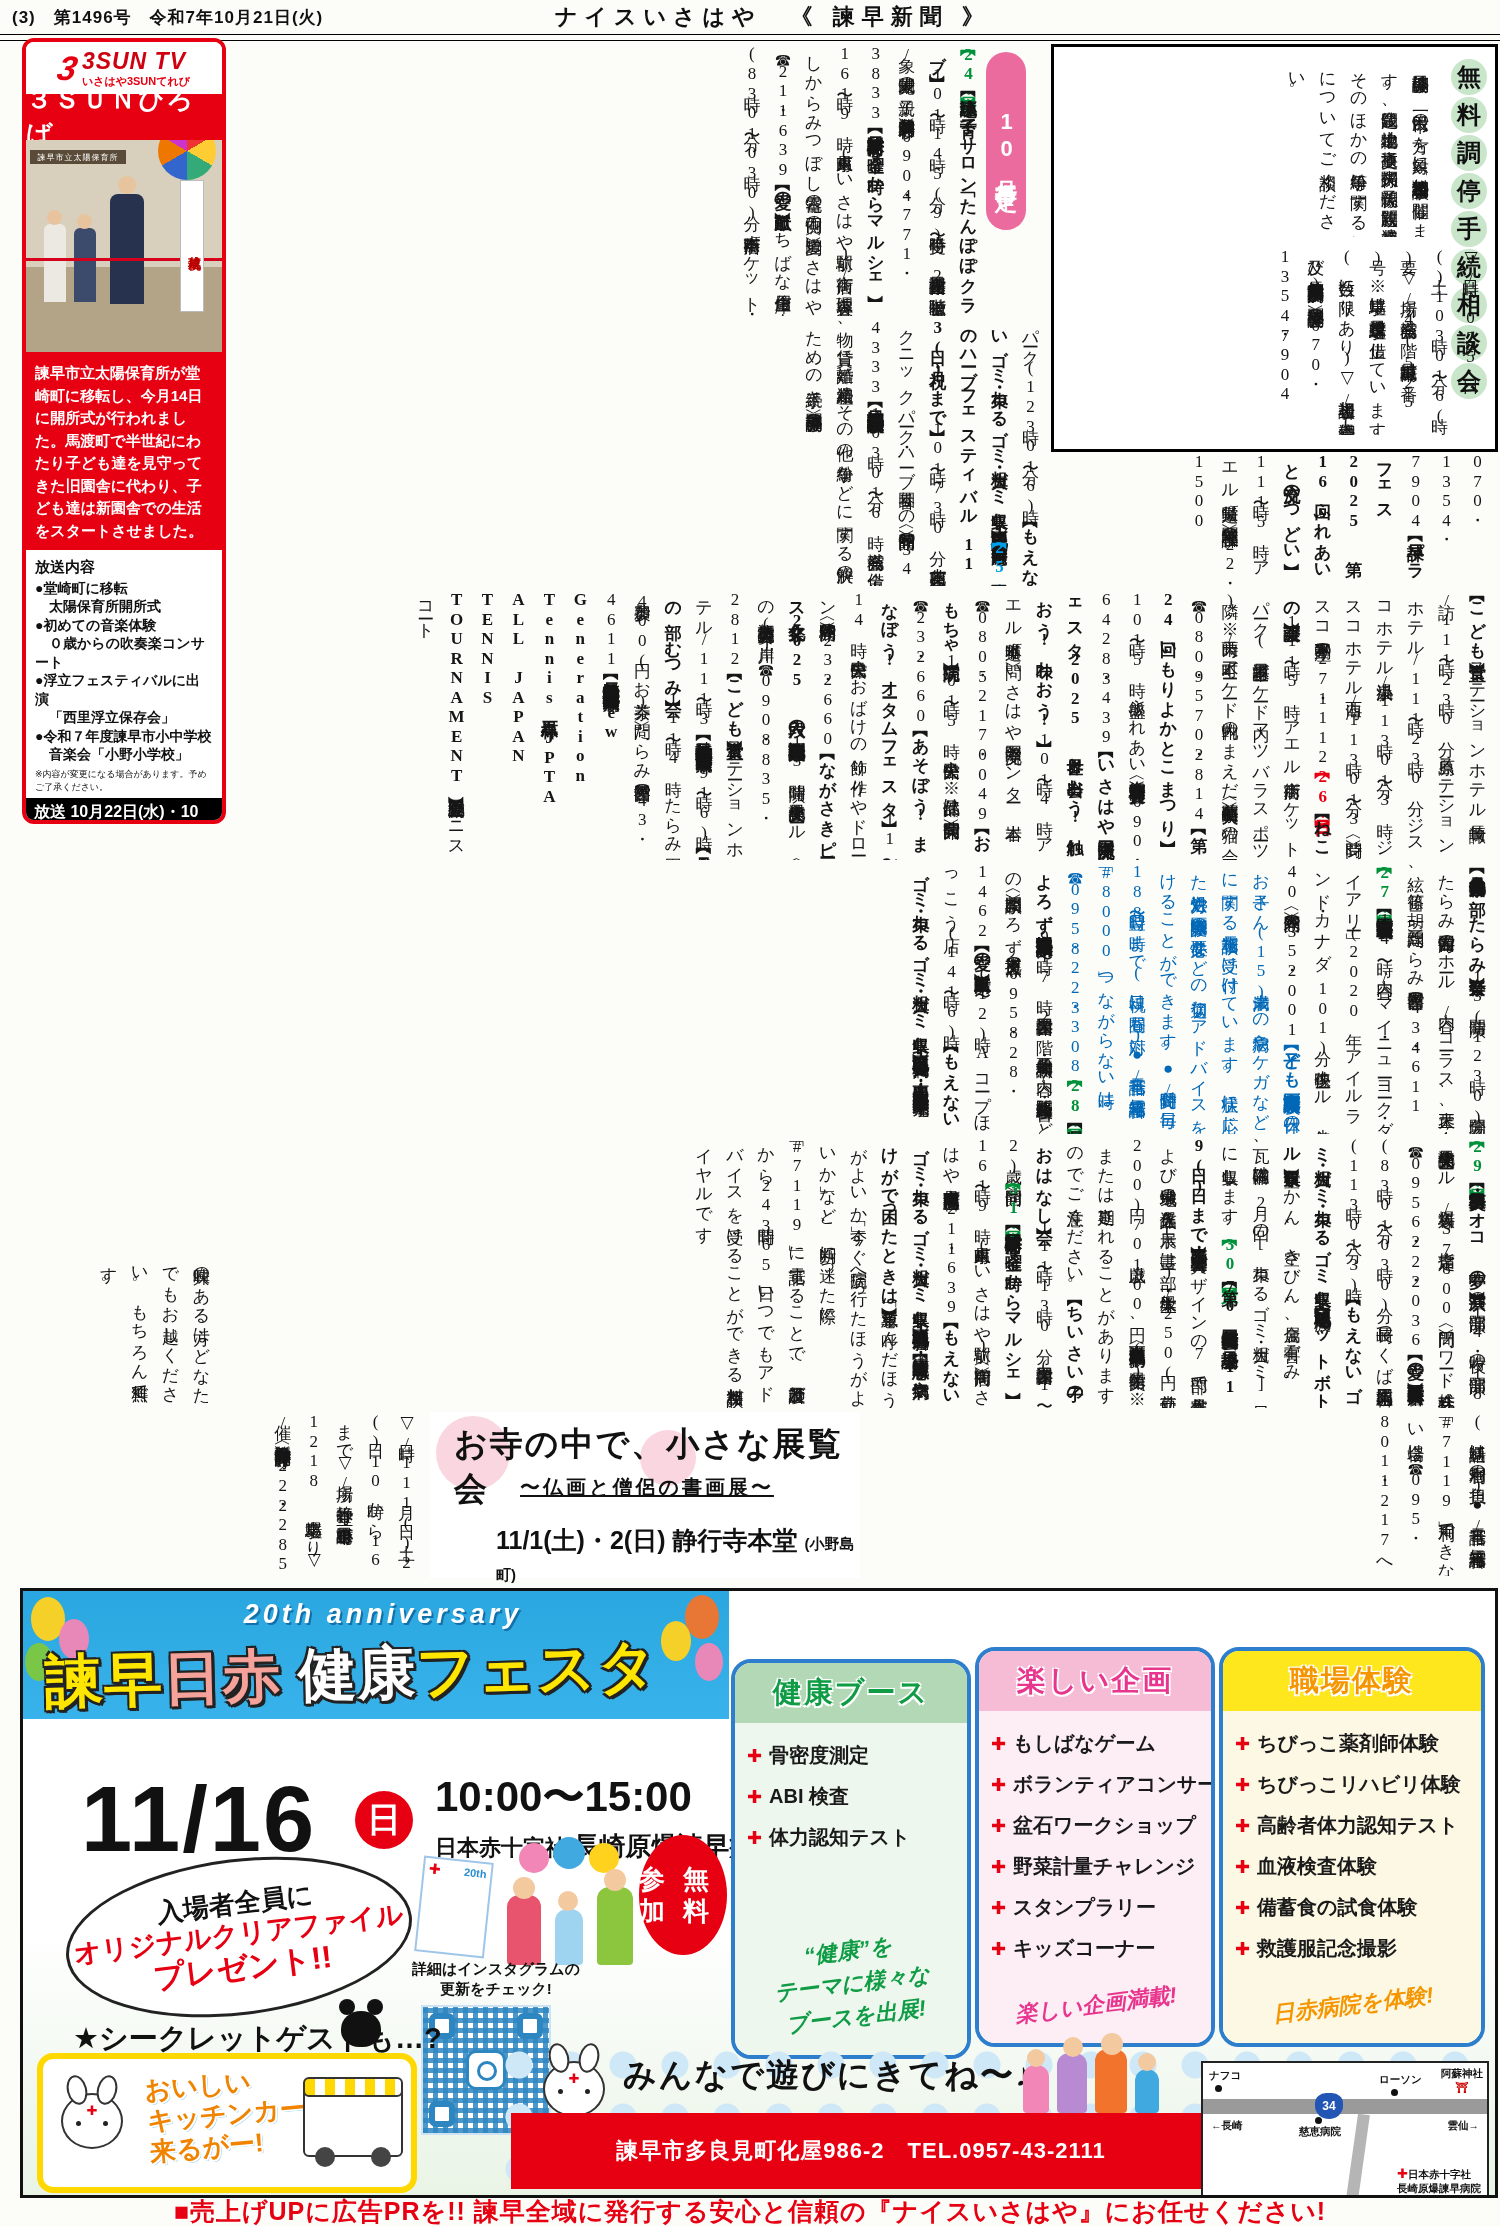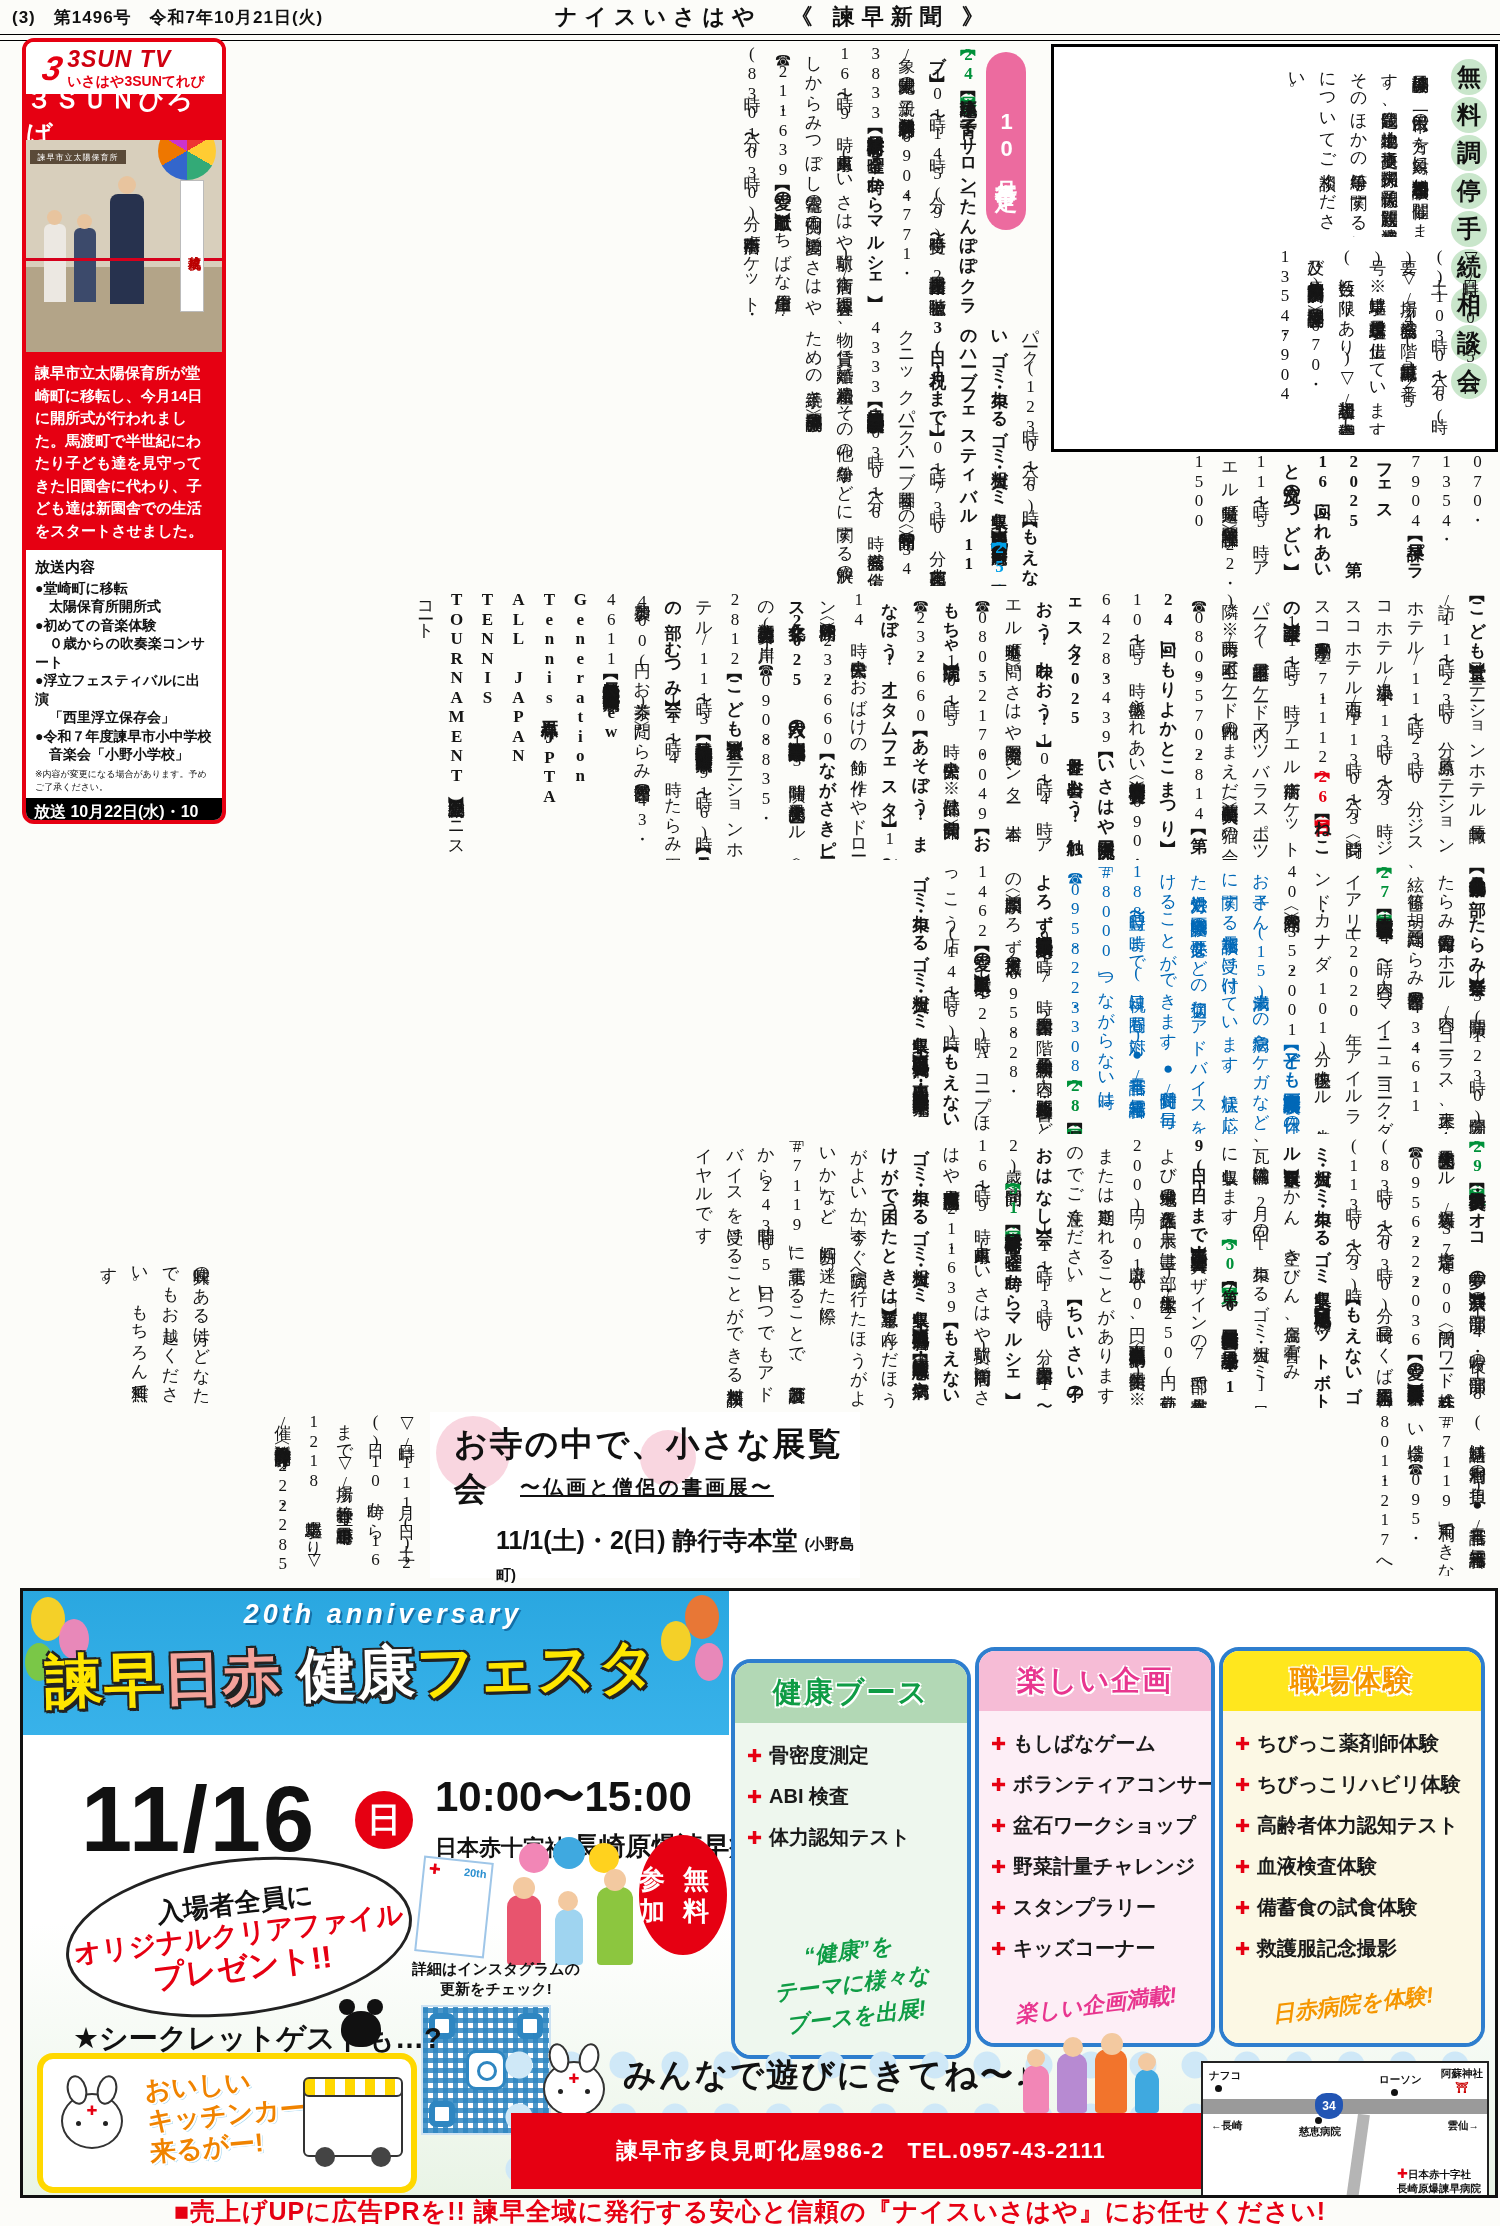--- a/index.html
+++ b/index.html
@@ -20,21 +20,21 @@
   .seg.b{color:#00a0e9;font-weight:700;}
   .seg.r{color:#e60012;font-weight:700;}
   .seg.bl{color:#0068b7;}
   .seg.blh{color:#0068b7;font-weight:700;}
   
   #sun{left:22px;top:38px;width:196px;height:778px;border:4px solid #e60012;border-radius:12px;background:#fff;overflow:hidden;}
   .sun-logo{height:52px;display:flex;align-items:center;justify-content:center;gap:5px;background:#fff;}
   .sun-mark{color:#e60012;font-size:34px;font-weight:900;font-style:italic;transform:skewX(-12deg);line-height:1;}
   .sun-lt{display:flex;flex-direction:column;line-height:1;}
   .sun-lt .t1{color:#cf0010;font-weight:900;font-style:italic;font-size:23px;letter-spacing:1px;}
-  .sun-lt .t2{color:#e60012;font-size:14px;font-weight:700;margin-top:3px;}
+  .sun-lt .t2{color:#e60012;font-size:11px;font-weight:700;margin-top:3px;}
   .sun-title{background:#e60012;color:#fff;height:46px;display:flex;align-items:center;justify-content:center;
              font-size:26px;font-weight:900;letter-spacing:2px;}
   .sun-photo{position:relative;height:212px;background:linear-gradient(#d8cfbc 0 60%,#b3a488 60% 100%);overflow:hidden;}
   .ph-sign{position:absolute;left:4px;top:10px;width:96px;height:14px;background:#5a4a38;color:#fff;font-size:8px;
            display:flex;align-items:center;justify-content:center;letter-spacing:1px;}
   .ph-man{position:absolute;left:84px;top:54px;width:34px;height:110px;background:#27324e;border-radius:8px 8px 0 0;}
   .ph-man:before{content:"";position:absolute;left:8px;top:-18px;width:18px;height:18px;border-radius:50%;background:#e8c49e;}
   .ph-kid1{position:absolute;left:18px;top:84px;width:22px;height:78px;background:#ece8e2;border-radius:6px 6px 0 0;}
   .ph-kid1:before{content:"";position:absolute;left:3px;top:-14px;width:15px;height:15px;border-radius:50%;background:#e8c49e;}
   .ph-kid2{position:absolute;left:48px;top:88px;width:22px;height:74px;background:#3c4a6b;border-radius:6px 6px 0 0;}
@@ -67,21 +67,21 @@
   .tp-blob{position:absolute;width:74px;height:74px;border-radius:50%;background:#f7ccd8;opacity:.8;}
   #temple .t1{position:absolute;left:24px;top:10px;font-family:"Liberation Serif","DejaVu Serif",serif;
               font-weight:800;font-size:33px;letter-spacing:2px;}
   #temple .t2{position:absolute;left:90px;top:62px;font-family:"Liberation Serif","DejaVu Serif",serif;
               font-weight:700;font-size:20px;letter-spacing:3px;text-decoration:underline;}
   #temple .t3{position:absolute;left:66px;top:112px;font-weight:800;font-size:25px;}
   #temple .t3 small{font-size:15px;font-weight:700;}
   
   #festa{left:20px;top:1588px;width:1472px;height:604px;border:3px solid #111;
          background:linear-gradient(#ffffff 0 55%,#e9f4e6 100%);overflow:hidden;}
-  #f-blue{position:absolute;left:0;top:0;width:706px;height:144px;background:linear-gradient(#2aa7e0,#38b2ea);}
+  #f-blue{position:absolute;left:0;top:0;width:706px;height:128px;background:linear-gradient(#2aa7e0,#38b2ea);}
   .bal{position:absolute;border-radius:50%;opacity:.95;}
   #f-anniv{position:absolute;left:150px;top:8px;width:420px;text-align:center;color:#fff;font-weight:900;font-style:italic;
            font-size:27px;letter-spacing:4px;text-shadow:2px 2px 0 #1470a8;}
   #f-title{position:absolute;left:22px;top:44px;width:670px;font-weight:900;font-size:58px;letter-spacing:1px;transform:rotate(-1.5deg);
            font-family:"Liberation Sans",sans-serif;white-space:nowrap;}
   .ot{text-shadow:3px 3px 0 #222,-2px 2px 0 #222,2px -2px 0 #222,-2px -2px 0 #222,0 3px 0 #222,3px 0 0 #222;}
   #f-title .y{color:#ffe600;}
   #f-title .p{color:#f4a29a;}
   #f-title .w{color:#fff;}
   #f-date{position:absolute;left:58px;top:176px;font-weight:900;font-size:92px;letter-spacing:2px;color:#111;}

